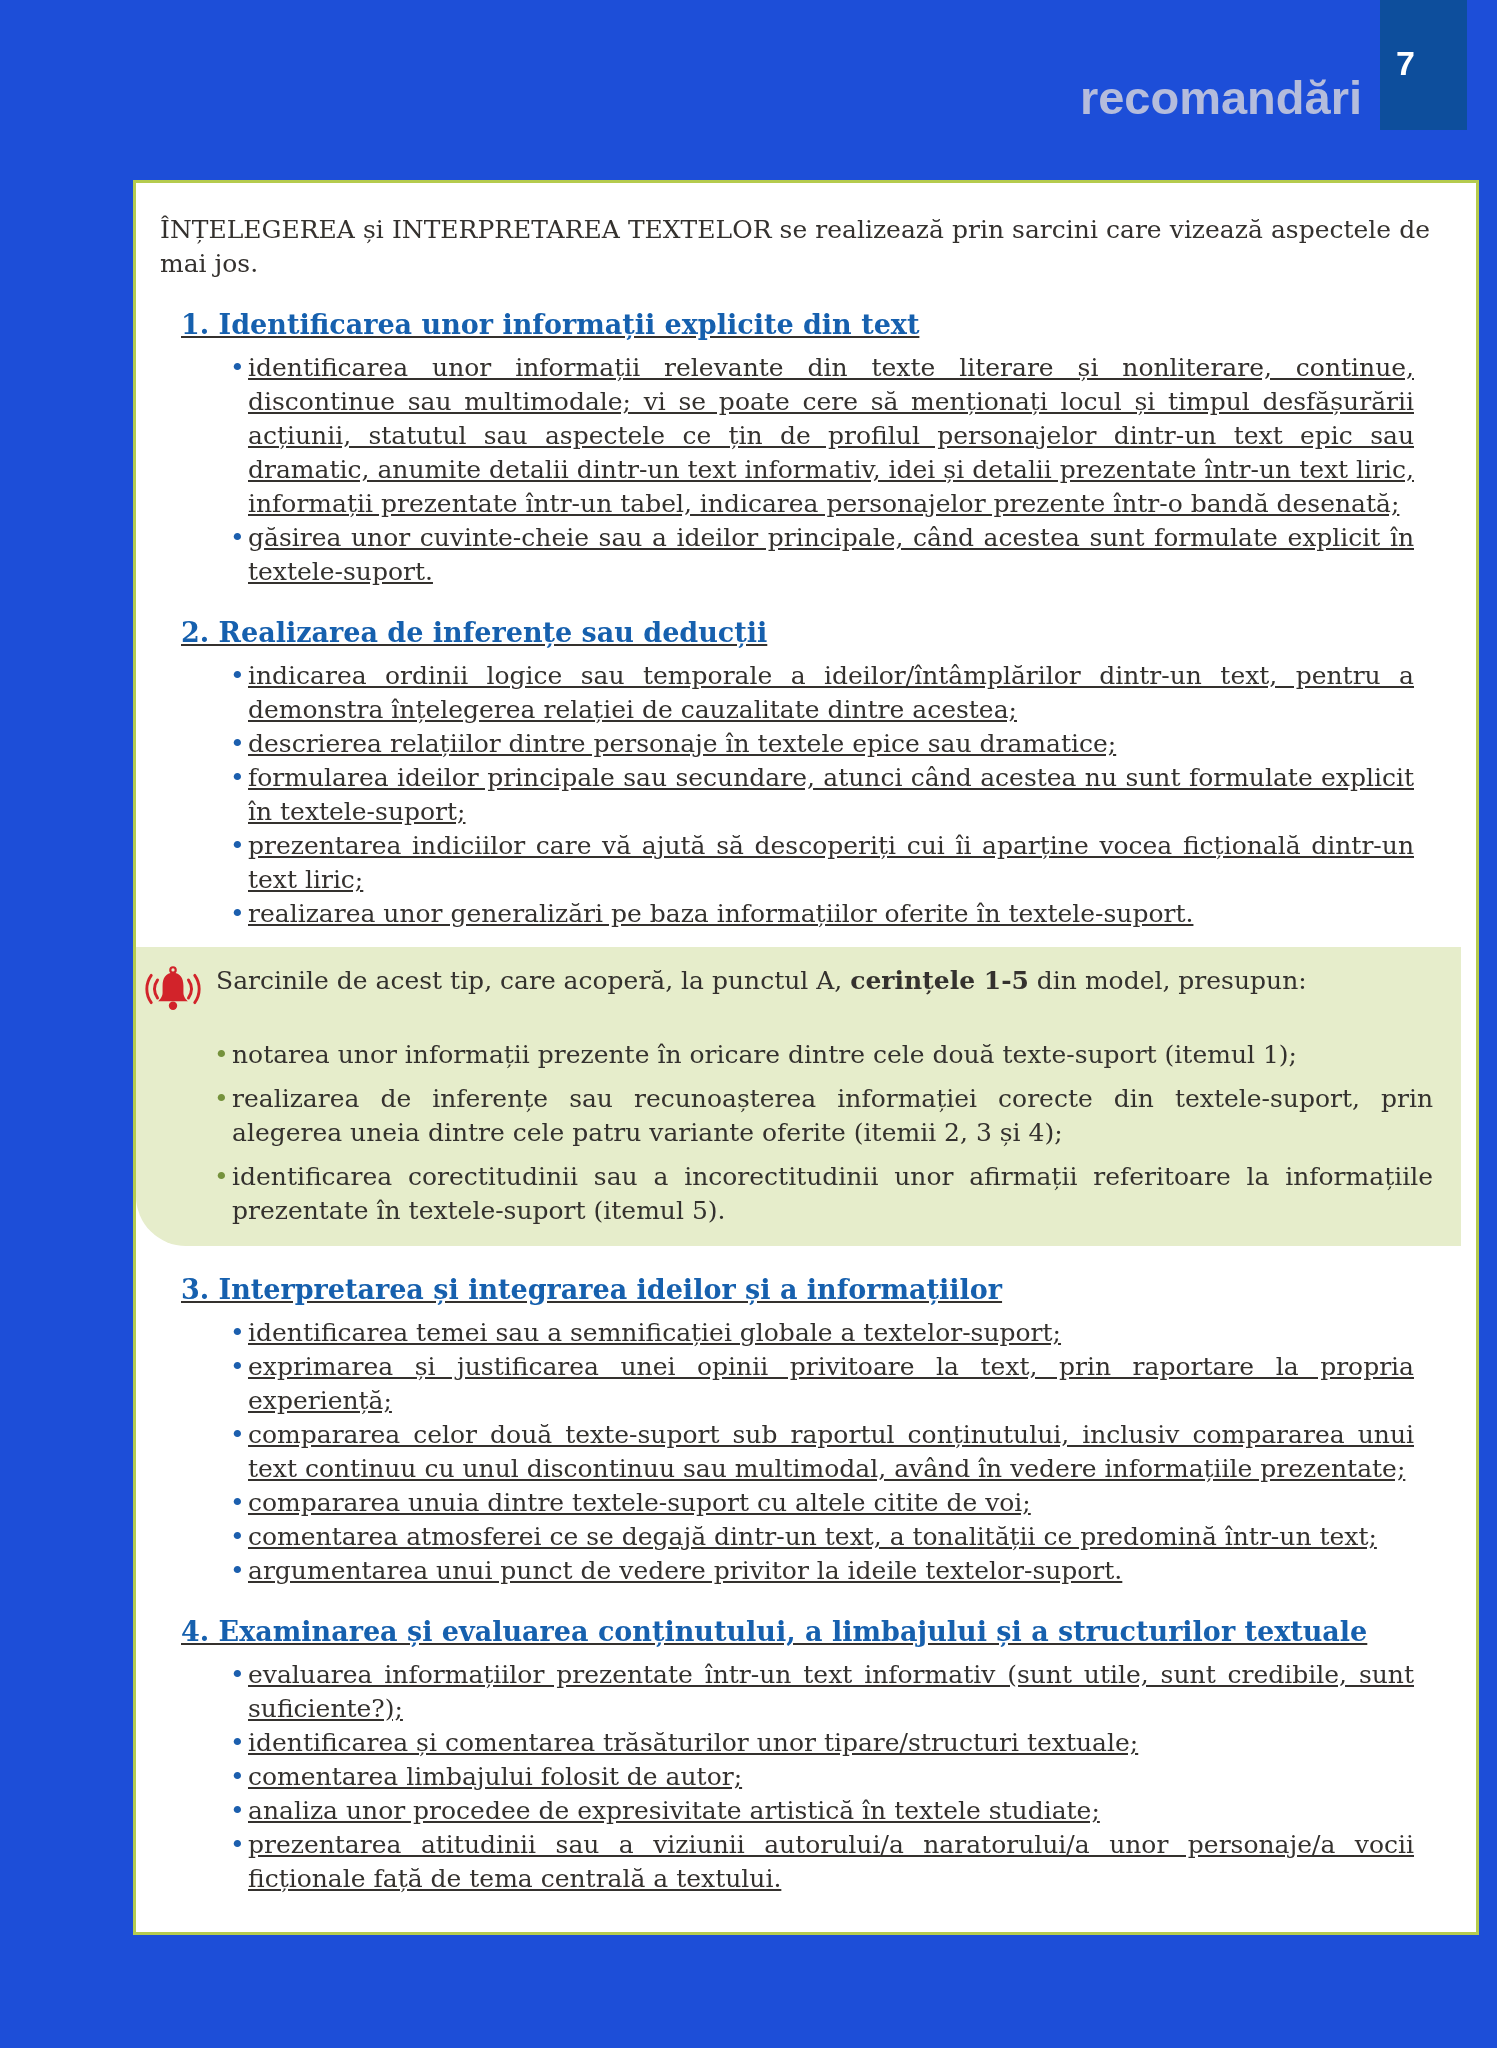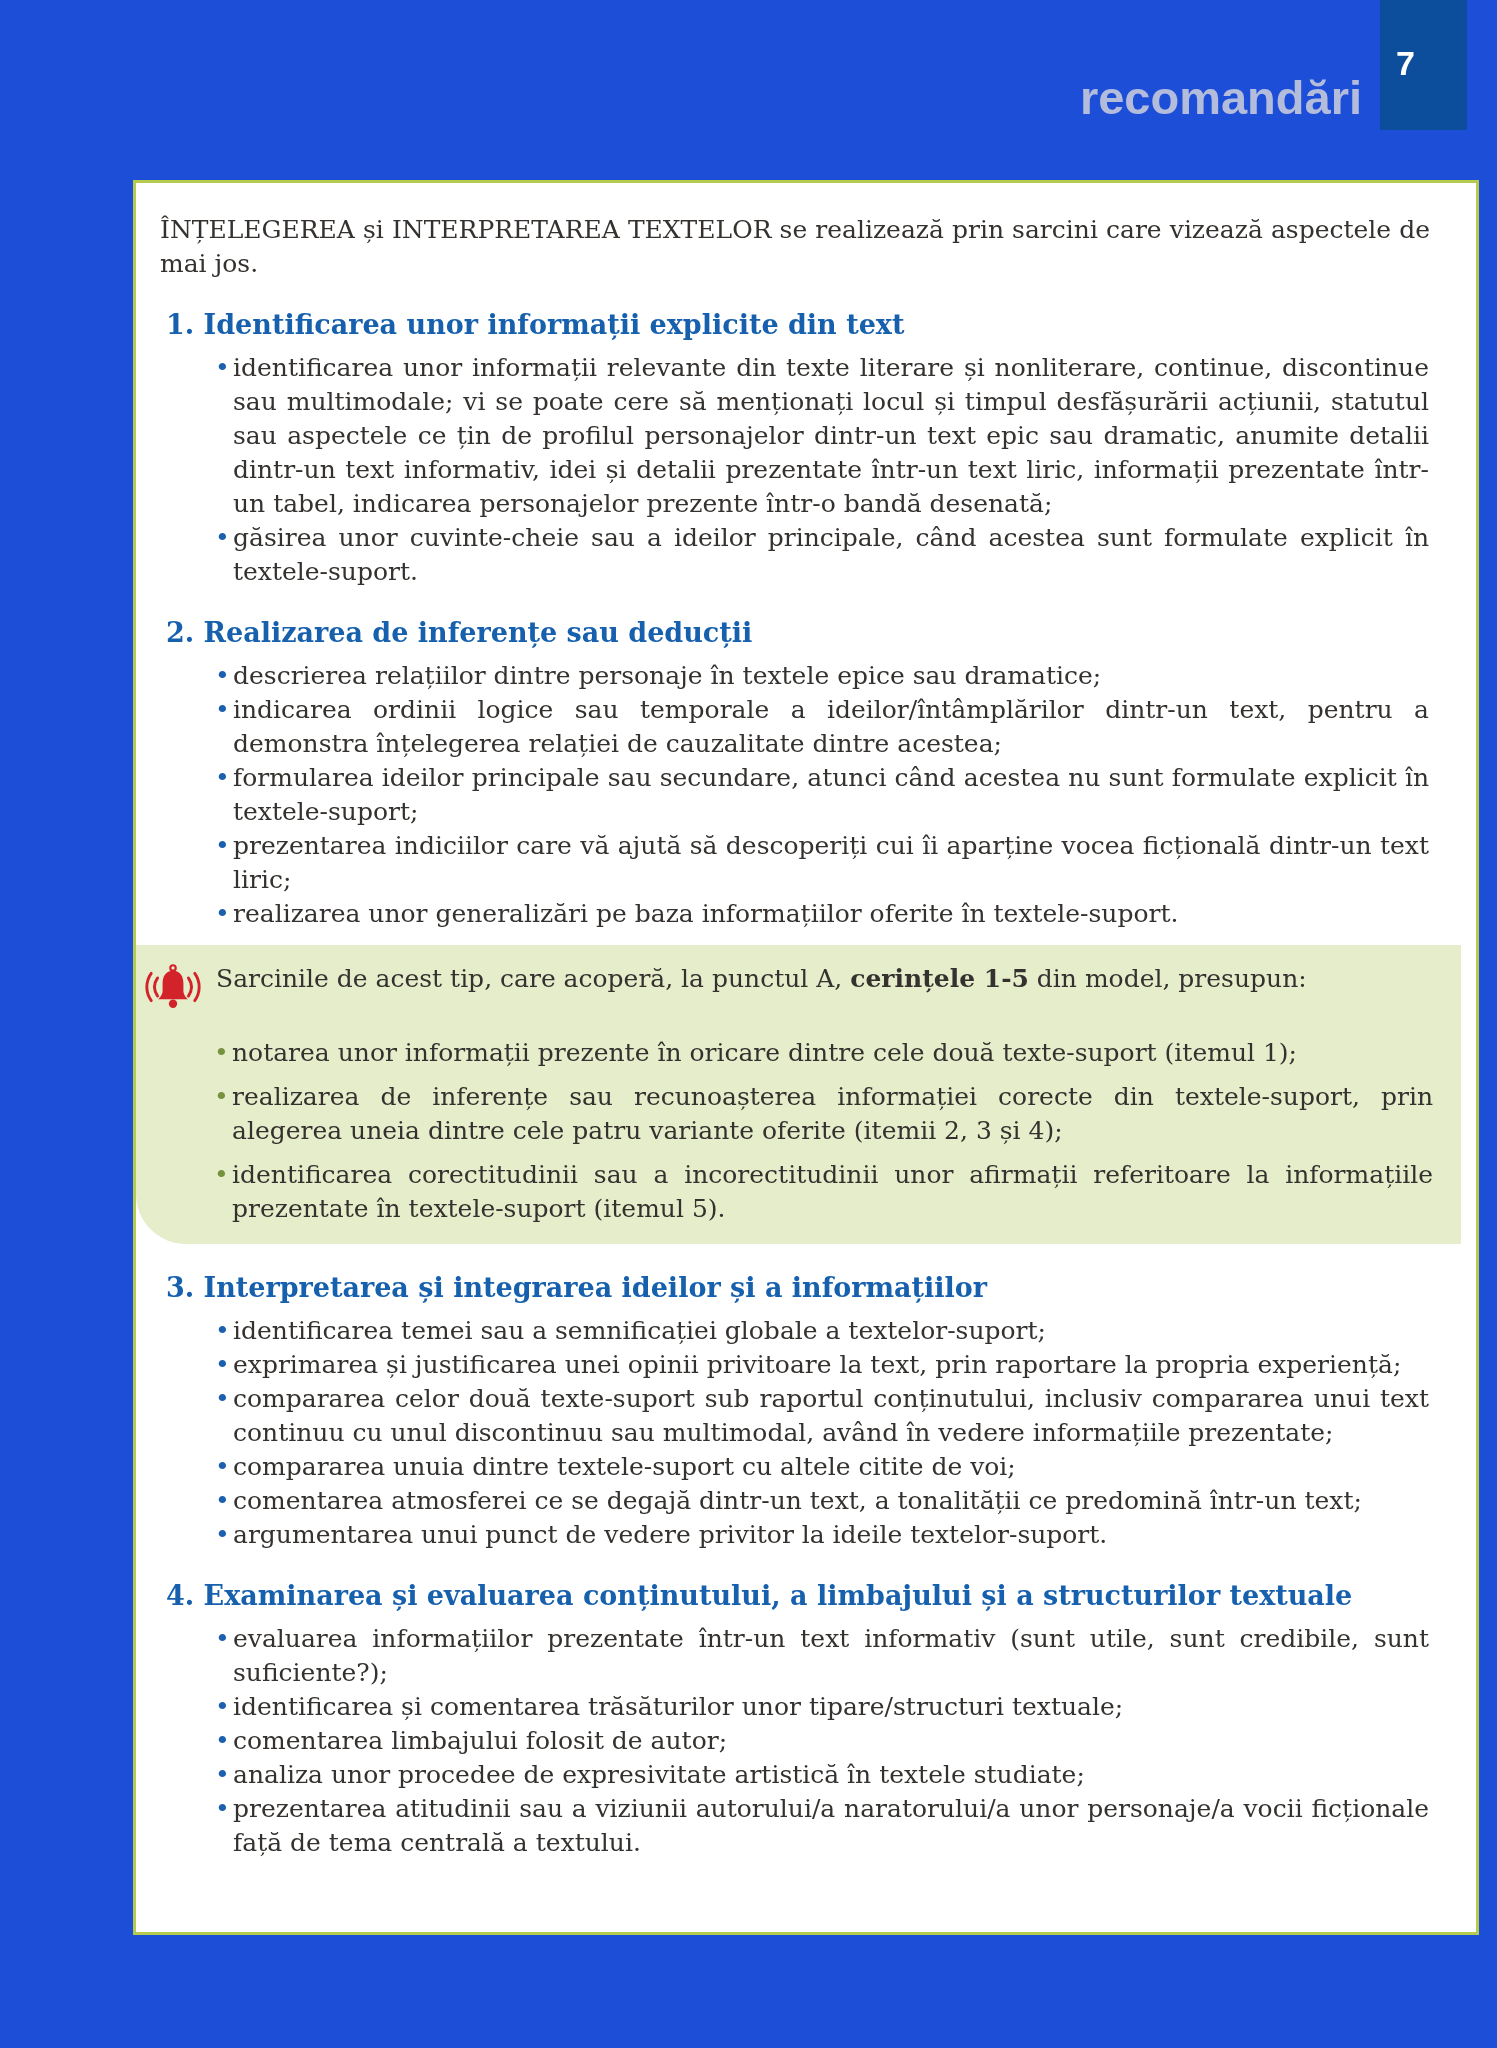--- a/index.html
+++ b/index.html
@@ -34,21 +34,21 @@
     box-sizing:border-box;
     border:3px solid #b5cb4e;
     background:#ffffff;
     padding:30px 46px 16px 24px;
   }
   .intro{
     margin:0;
     font-size:25px;line-height:34px;
     text-align:justify;
   }
-  .text-section{margin:1px;}
+  .text-section{margin:16px;text-decoration:underline;}
   .section-title{
     margin:26px 0 9px 5px;
     font-size:27px;line-height:35px;
     font-weight:bold;color:#1660ae;
   }
   ul.bullets{
     list-style:none;margin:0;padding:0;
   }
   ul.bullets li{
     position:relative;
@@ -100,22 +100,22 @@
         <section class="text-section">
           <h2 class="section-title">1. Identificarea unor informații explicite din text</h2>
           <ul class="bullets">
             <li>identificarea unor informații relevante din texte literare și nonliterare, continue, discontinue sau multimodale; vi se poate cere să menționați locul și timpul desfășurării acțiunii, statutul sau aspectele ce țin de profilul personajelor dintr-un text epic sau dramatic, anumite detalii dintr-un text informativ, idei și detalii prezentate într-un text liric, informații prezentate într-un tabel, indicarea personajelor prezente într-o bandă desenată;</li>
             <li>găsirea unor cuvinte-cheie sau a ideilor principale, când acestea sunt formulate explicit în textele-suport.</li>
           </ul>
         </section>
         <section class="text-section">
           <h2 class="section-title">2. Realizarea de inferențe sau deducții</h2>
           <ul class="bullets">
+            <li>indicarea ordinii logice sau temporale a ideilor/întâmplărilor dintr-un text, pentru a demonstra înțelegerea relației de cauzalitate dintre acestea;</li>
             <li>descrierea relațiilor dintre personaje în textele epice sau dramatice;</li>
-            <li>indicarea ordinii logice sau temporale a ideilor/întâmplărilor dintr-un text, pentru a demonstra înțelegerea relației de cauzalitate dintre acestea;</li>
             <li>formularea ideilor principale sau secundare, atunci când acestea nu sunt formulate explicit în textele-suport;</li>
             <li>prezentarea indiciilor care vă ajută să descoperiți cui îi aparține vocea ficțională dintr-un text liric;</li>
             <li>realizarea unor generalizări pe baza informațiilor oferite în textele-suport.</li>
           </ul>
         </section>
       </div>
 
     <div class="note-box">
       <div class="note-head">
         <span class="bell-wrap">

